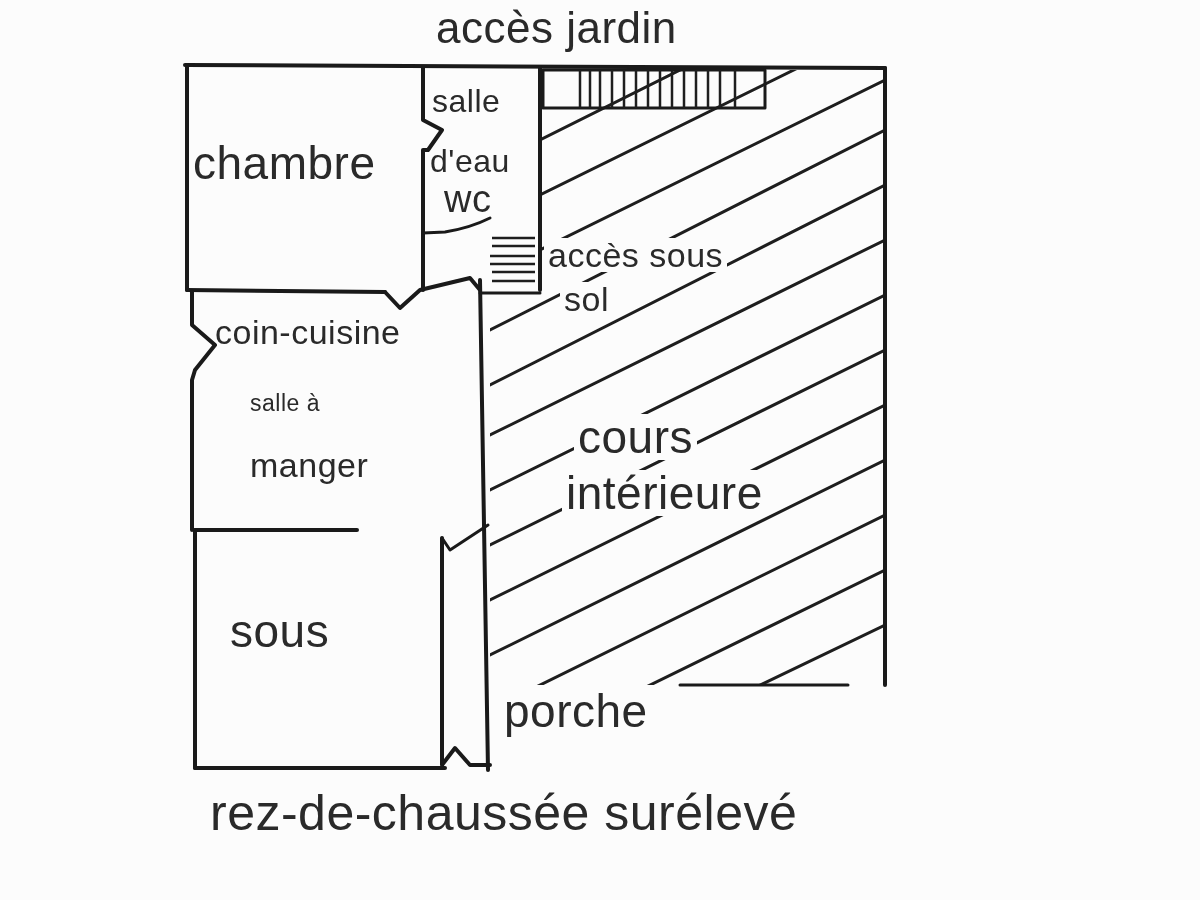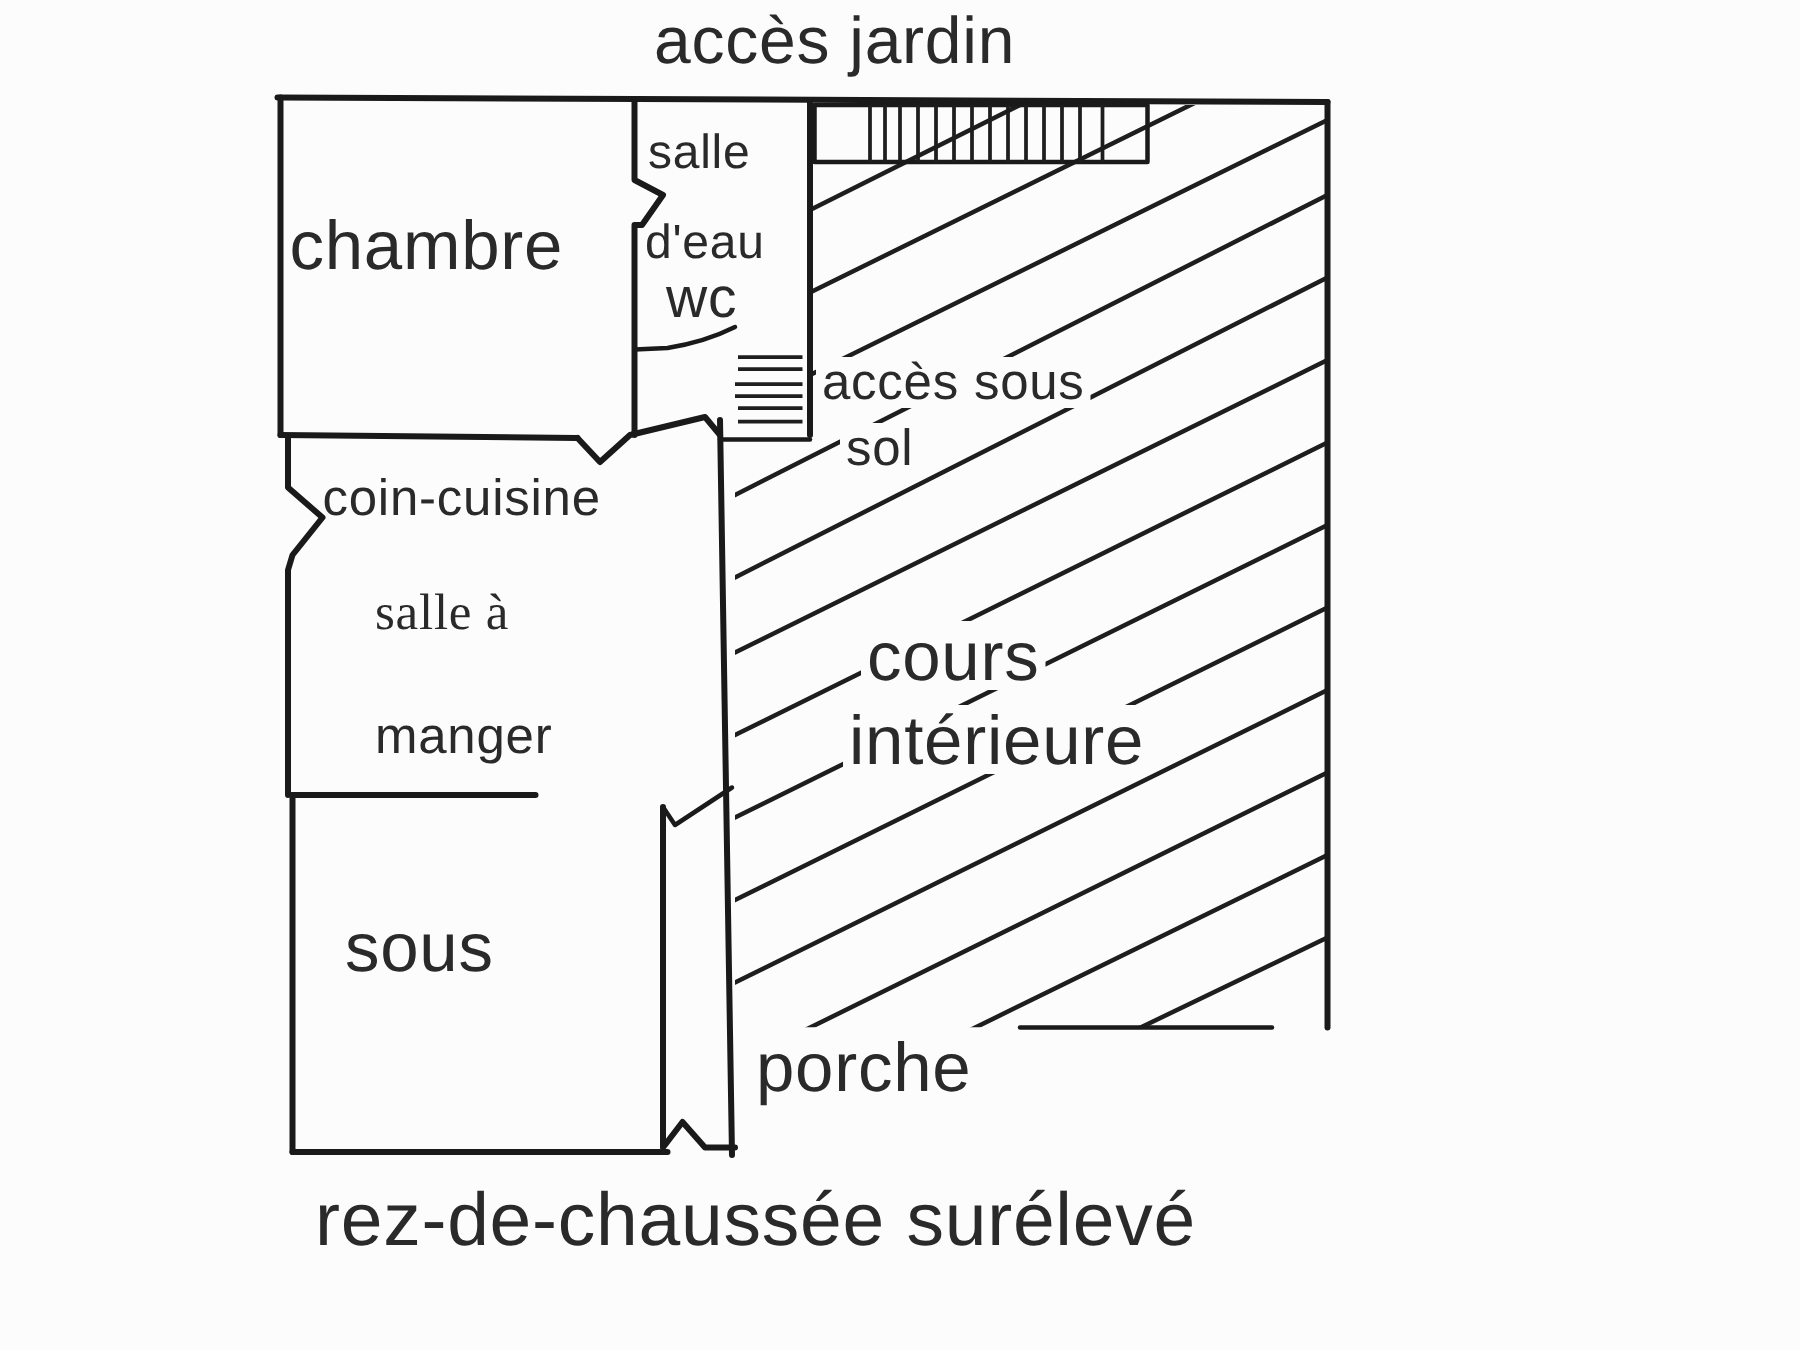--- a/index.html
+++ b/index.html
@@ -138,22 +138,22 @@
   <div class="label" style="left:193px; top:140px; font-size:46px;">chambre</div>
 
   <div class="label" style="left:432px; top:85px; font-size:32px;">salle</div>
   <div class="label" style="left:430px; top:145px; font-size:32px;">d'eau</div>
   <div class="label" style="left:444px; top:180px; font-size:38px;">wc</div>
 
   <div class="label bg-mask" style="left:544px; top:238px; font-size:34px;text-align:center;">accès sous</div>
   <div class="label bg-mask" style="left:560px; top:282px; font-size:34px;">sol</div>
 
   <div class="label" style="left:215px; top:315px; font-size:34px;">coin-cuisine</div>
-  <div class="label" style="left:250px; top:392px; font-size:34px;font-family:Liberation Serif, serif;">salle à</div>
-  <div class="label" style="left:250px; top:448px; font-size:34px;margin-top:26px;">manger</div>
+  <div class="label" style="left:250px; top:392px; font-size:23px;">salle à</div>
+  <div class="label" style="left:250px; top:448px; font-size:34px;">manger</div>
 
   <div class="label" style="left:230px; top:608px; font-size:46px;">sous</div>
 
   <div class="label bg-mask" style="left:574px; top:414px; font-size:46px;">cours</div>
   <div class="label bg-mask" style="left:500px; top:688px; font-size:46px;">porche</div>
 
   <div class="label bg-mask" style="left:562px; top:470px; font-size:46px;">intérieure</div>
 
   <div class="label" style="left:210px; top:788px; font-size:50px;">rez-de-chaussée surélevé</div>
 

